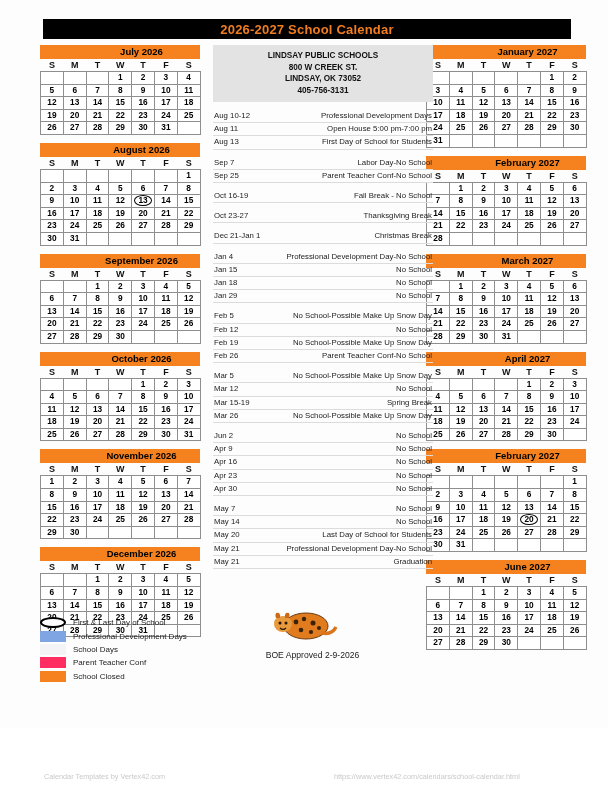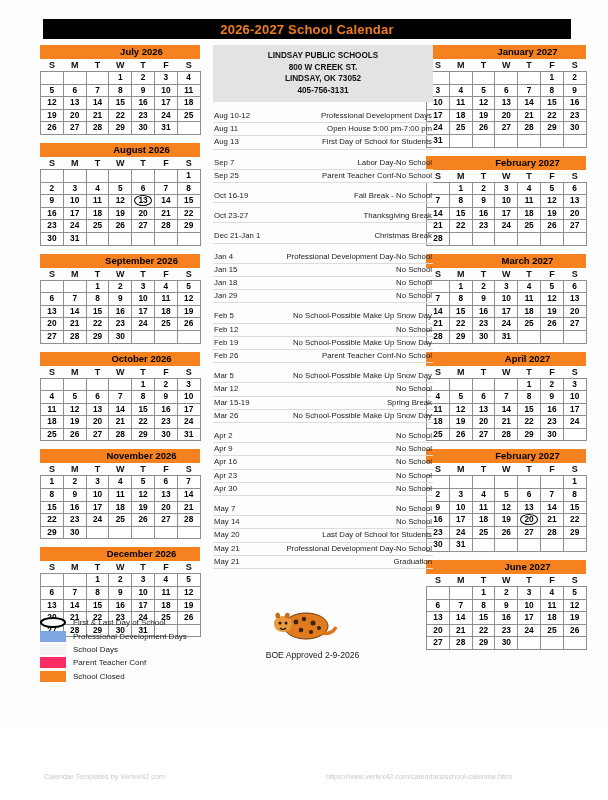--- a/index.html
+++ b/index.html
@@ -92,21 +92,21 @@
   .sw.closed{background:#f5821f;}
   .lg span{font-size:8px;color:#222;}
   
   .mascot{position:absolute;left:270px;top:600px;width:70px;height:46px;}
   .approved{
     position:absolute;left:205px;top:650px;width:215px;text-align:center;
     font-size:8.6px;color:#222;
   }
   
   .foot-l{position:absolute;left:44px;top:772px;font-size:7.3px;color:#c9c9c9;}
-  .foot-r{position:absolute;left:326px;top:772px;font-size:7.3px;color:#c9c9c9;}
+  .foot-r{position:absolute;left:334px;top:772px;font-size:7.3px;color:#c9c9c9;}
 </style>
 </head>
 <body>
 
 <div class="page">
 
   <div class="title-bar">
     <span>2026-2027 School Calendar</span>
   </div>
 
@@ -988,21 +988,21 @@
         <div class="evt">
           <div class="d">Mar 15-19</div>
           <div class="t">Spring Break</div>
         </div>
         <div class="evt">
           <div class="d">Mar 26</div>
           <div class="t">No School-Possible Make Up Snow Day</div>
         </div>
         <div class="evt gap"></div>
         <div class="evt">
-          <div class="d">Apr 2</div>
+          <div class="d">Jun 2</div>
           <div class="t">No School</div>
         </div>
         <div class="evt">
           <div class="d">Apr 9</div>
           <div class="t">No School</div>
         </div>
         <div class="evt">
           <div class="d">Apr 16</div>
           <div class="t">No School</div>
         </div>

